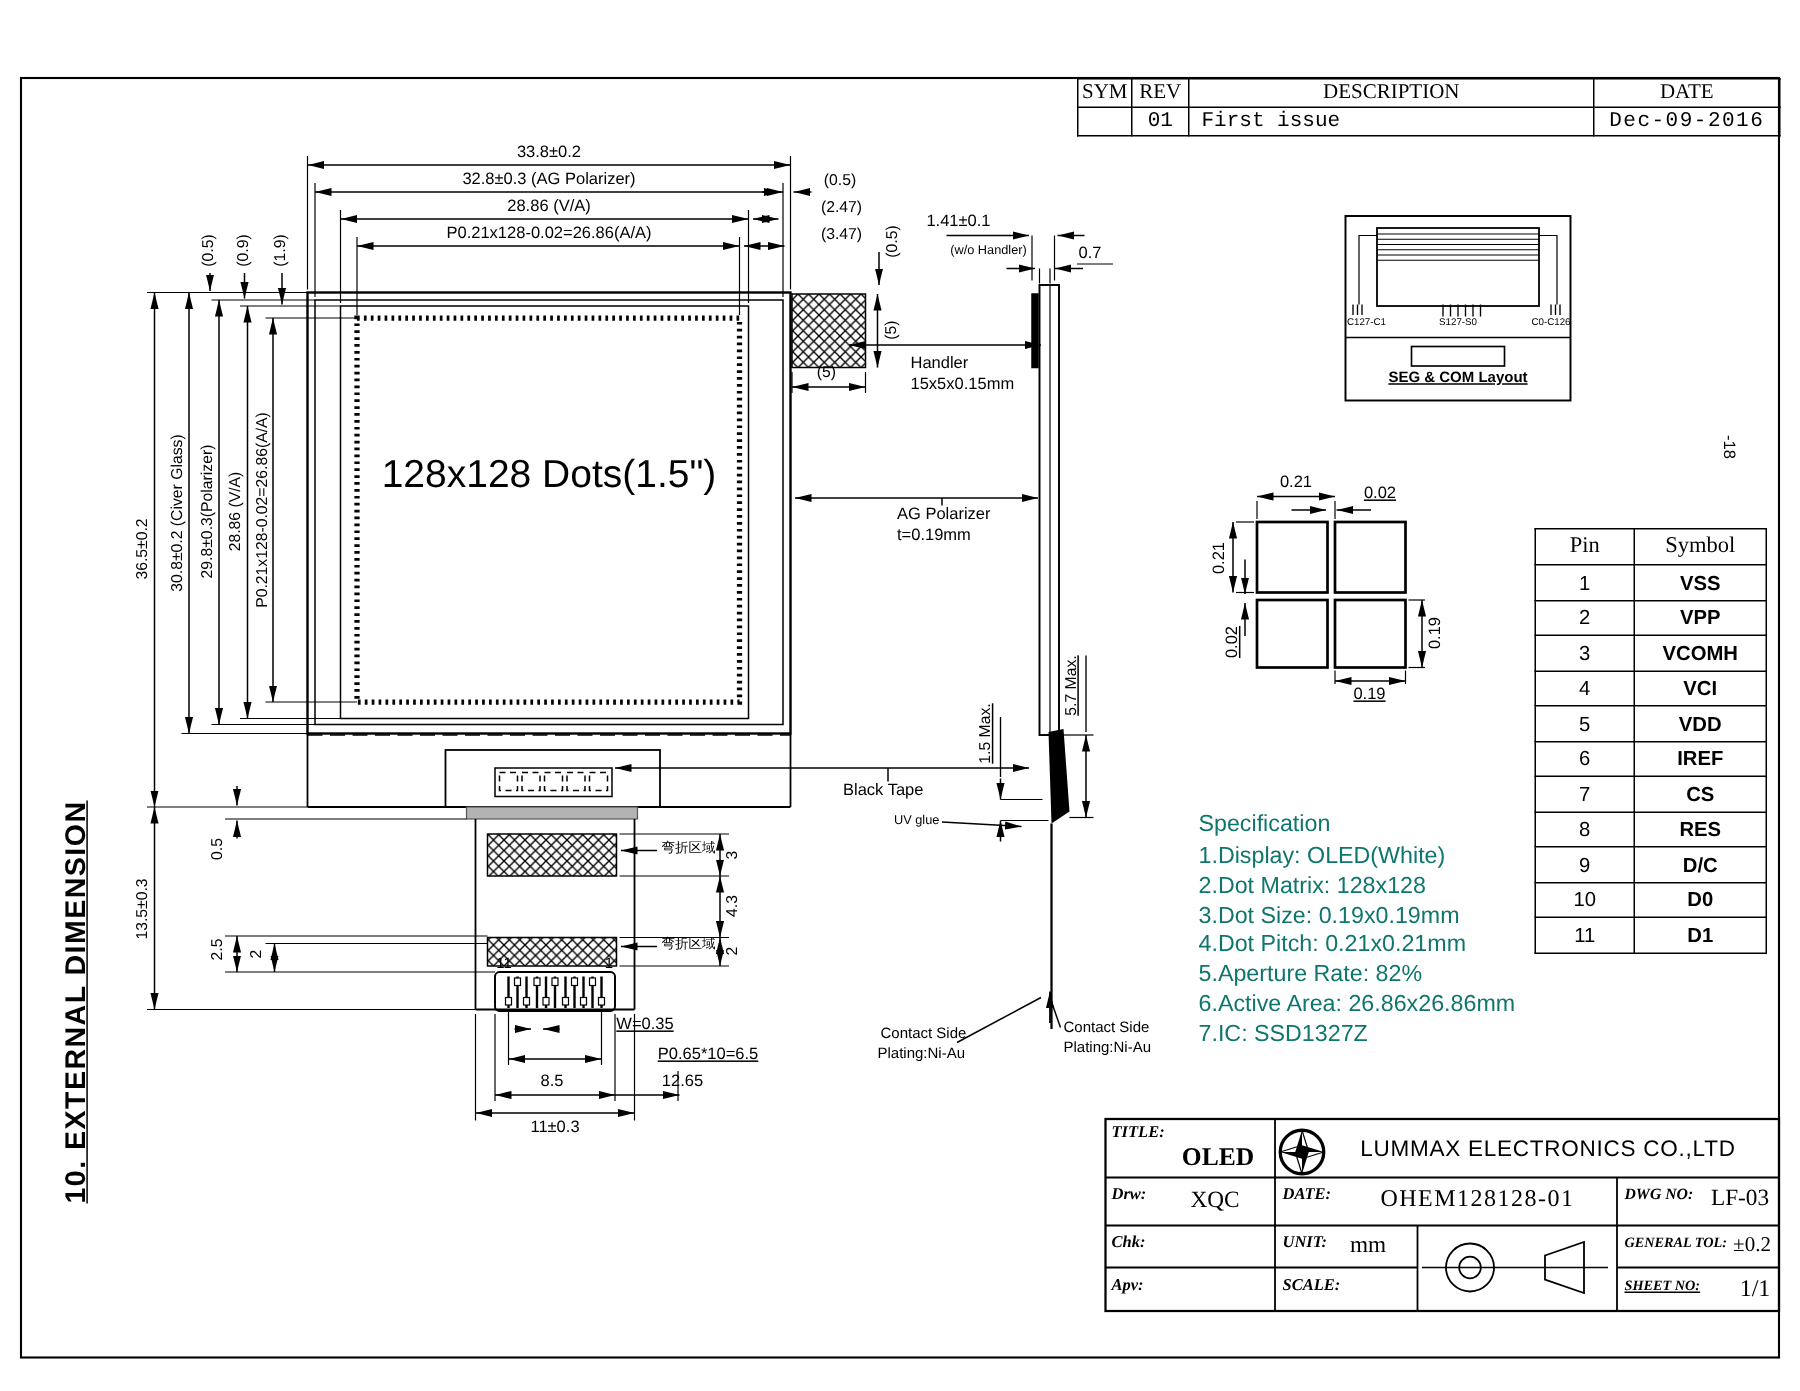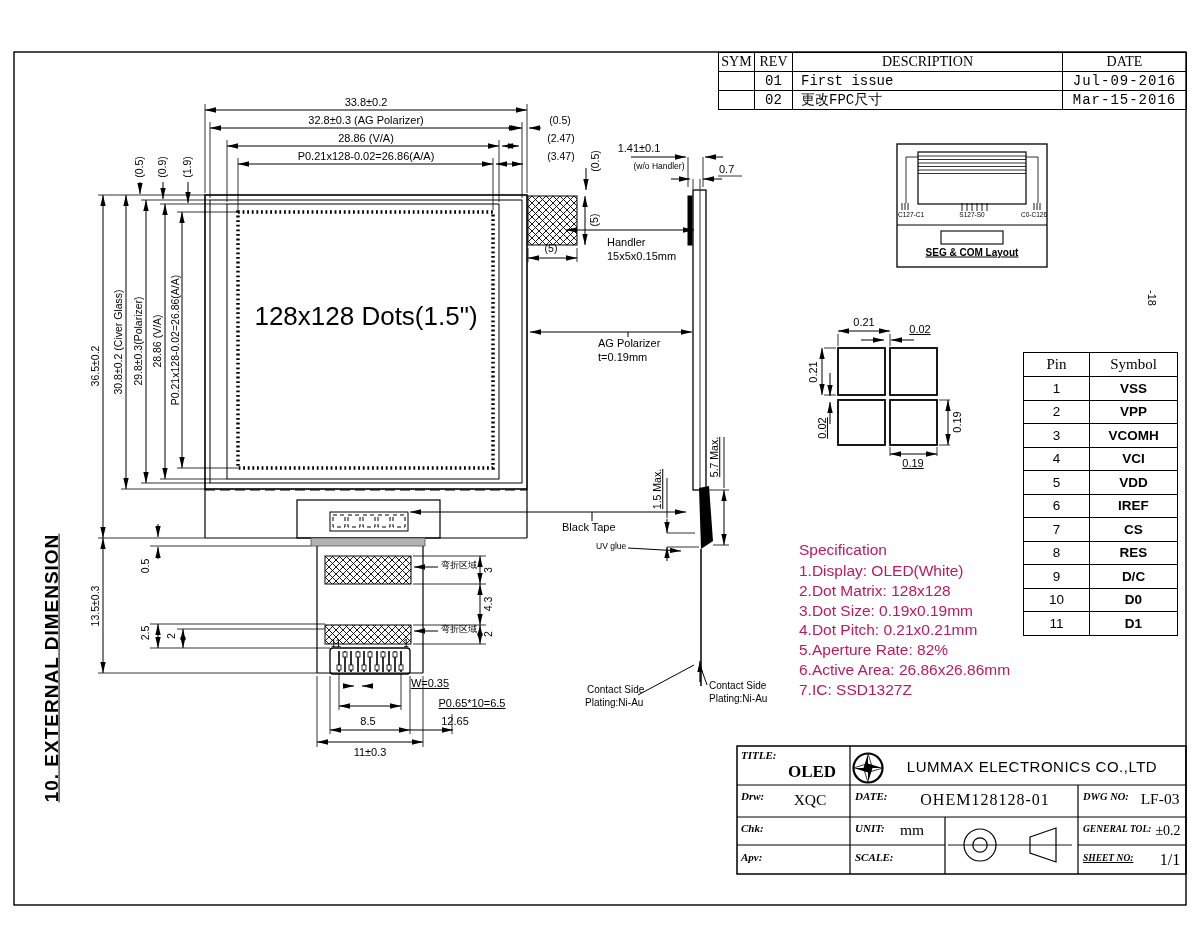--- a/index.html
+++ b/index.html
@@ -21,21 +21,21 @@
   table td, table th { border: 1.5px solid #000; text-align: center; padding: 0; overflow: hidden; }
   #rev-table { left: 718px; top: 52px; width: 468px; font-size: 14px; }
   #rev-table th { font-family: "Liberation Serif", serif; font-weight: normal; height: 19px; }
   #rev-table td { font-family: "Liberation Mono", "DejaVu Sans Mono", monospace; height: 19px; }
   #rev-table td.desc { text-align: left; padding-left: 8px; }
   #rev-table td.date { letter-spacing: 1px; }
   #pin-table { left: 1023px; top: 352px; width: 154px; }
   #pin-table th { font-family: "Liberation Serif", serif; font-weight: normal; font-size: 15px; height: 24px; }
   #pin-table td { font-size: 13.5px; height: 23.5px; }
   #pin-table td.sym { font-weight: bold; }
-  .spec-item { position: absolute; left: 799px; font-size: 15.5px; color: #be185d; }
+  .spec-item { position: absolute; left: 799px; font-size: 15.5px; color: #0f766e; }
   .title-left { font-weight: bold; font-size: 19px; text-decoration: underline; letter-spacing: 1px; }
 </style>
 </head>
 <body>
 
 <div class="sheet">
 
 <svg class="linework" width="1200" height="927" viewBox="0 0 1200 927">
   <defs>
     <marker id="ar" viewBox="0 0 11 8" refX="11" refY="4" markerWidth="11" markerHeight="8" markerUnits="userSpaceOnUse" orient="auto-start-reverse">
@@ -406,27 +406,21 @@
         <tr>
     <th>SYM</th>
     <th>REV</th>
     <th>DESCRIPTION</th>
     <th>DATE</th>
   </tr>
   <tr>
     <td></td>
     <td>01</td>
     <td class="desc">First issue</td>
-    <td class="date">Jul-09-2016</td>
-  </tr>
-  <tr>
-    <td></td>
-    <td>02</td>
-    <td class="desc">更改FPC尺寸</td>
-    <td class="date">Mar-15-2016</td>
+    <td class="date">Dec-09-2016</td>
   </tr>
 </tbody>
     </table>
 
 <table id="pin-table">
   <colgroup>
         <col style="width:66px">
         <col style="width:88px">
       </colgroup>
   <tbody>

